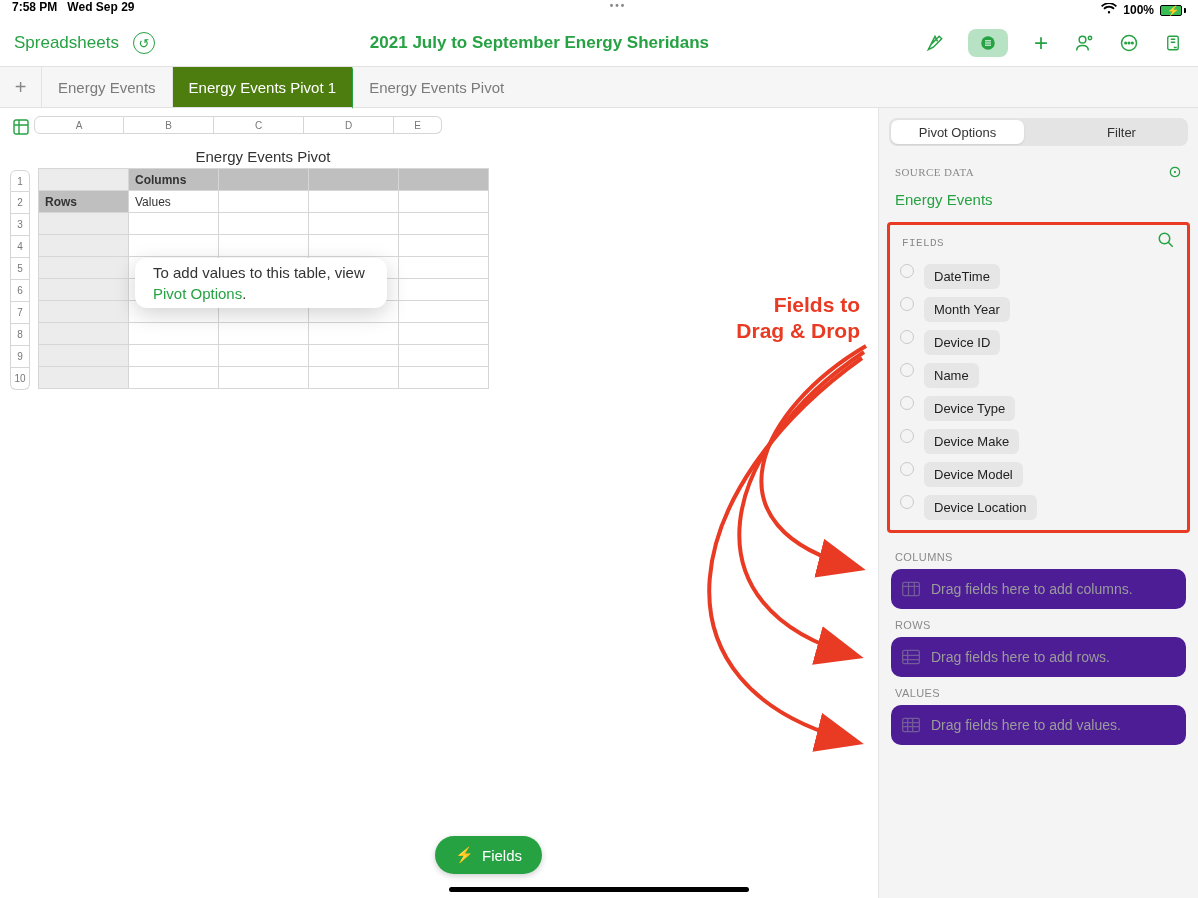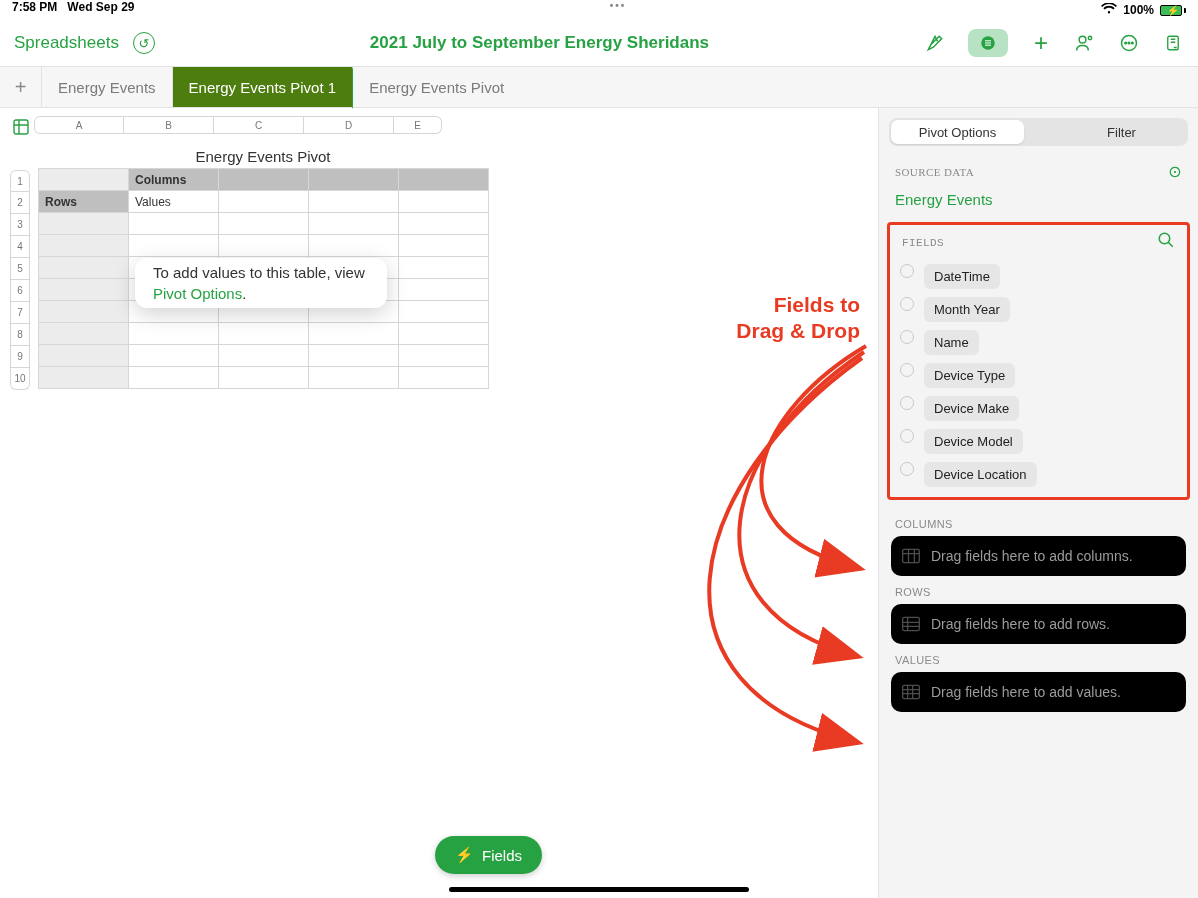--- a/index.html
+++ b/index.html
@@ -72,21 +72,21 @@
 
   .fields-box { margin:0 8px 8px; border:3px solid #e93a23; border-radius:4px; padding:6px 6px 6px; background:#f4f4f4; }
   .fields-head { display:flex; align-items:center; justify-content:space-between; padding:0 6px 6px;font-family:Liberation Mono, monospace; }
   .fields-head .lbl { font-size:11px; color:#8a8a8a; letter-spacing:.4px; }
   .fields-head .search { color:#26a243; }
   .field-row { display:flex; align-items:flex-start; gap:10px; padding:4px 4px; }
   .field-dot { width:14px; height:14px; border:1.5px solid #c9c9c9; border-radius:50%; }
   .field-chip { background:#e6e6e6; border-radius:6px; padding:5px 10px; font-size:13px; color:#222; }
 
   .drop-label { font-size:11px; color:#8a8a8a; letter-spacing:.4px; padding:10px 16px 6px; }
-  .drop-zone { margin:0 12px; background:#000000; border-radius:10px; height:40px; display:flex; align-items:center; gap:10px; padding:0 10px; color:#9b9b9b; font-size:14px; }
+  .drop-zone { margin:0 12px; background:#4c1d95; border-radius:10px; height:40px; display:flex; align-items:center; gap:10px; padding:0 10px; color:#9b9b9b; font-size:14px; }
   .drop-zone svg { opacity:.5; }
 
   
   .annotation { position:absolute; color:#e93a23; font-size:21px; font-weight:700; text-align:right; line-height:1.25; }
   .arrows { position:absolute; pointer-events:none; }
 
   
   .fab { position:absolute; bottom:24px; right:336px; background:#26a243; color:#fff; border-radius:22px; height:38px; padding:0 20px; display:flex; align-items:center; gap:8px; font-size:15px; box-shadow:0 2px 6px rgba(0,0,0,.2); }
 
   .home-indicator { position:absolute; bottom:6px; left:50%; transform:translateX(-50%); width:300px; height:5px; background:#000; border-radius:3px; }
@@ -327,20 +327,24 @@
       <div class="field-row">
           <span class="field-dot"></span>
           <span class="field-chip">DateTime</span>
         </div>
       <div class="field-row">
           <span class="field-dot"></span>
           <span class="field-chip">Month Year</span>
         </div>
       <div class="field-row">
           <span class="field-dot"></span>
+          <span class="field-chip">Device ID</span>
+        </div>
+      <div class="field-row">
+          <span class="field-dot"></span>
           <span class="field-chip">Name</span>
         </div>
       <div class="field-row">
           <span class="field-dot"></span>
           <span class="field-chip">Device Type</span>
         </div>
       <div class="field-row">
           <span class="field-dot"></span>
           <span class="field-chip">Device Make</span>
         </div>

